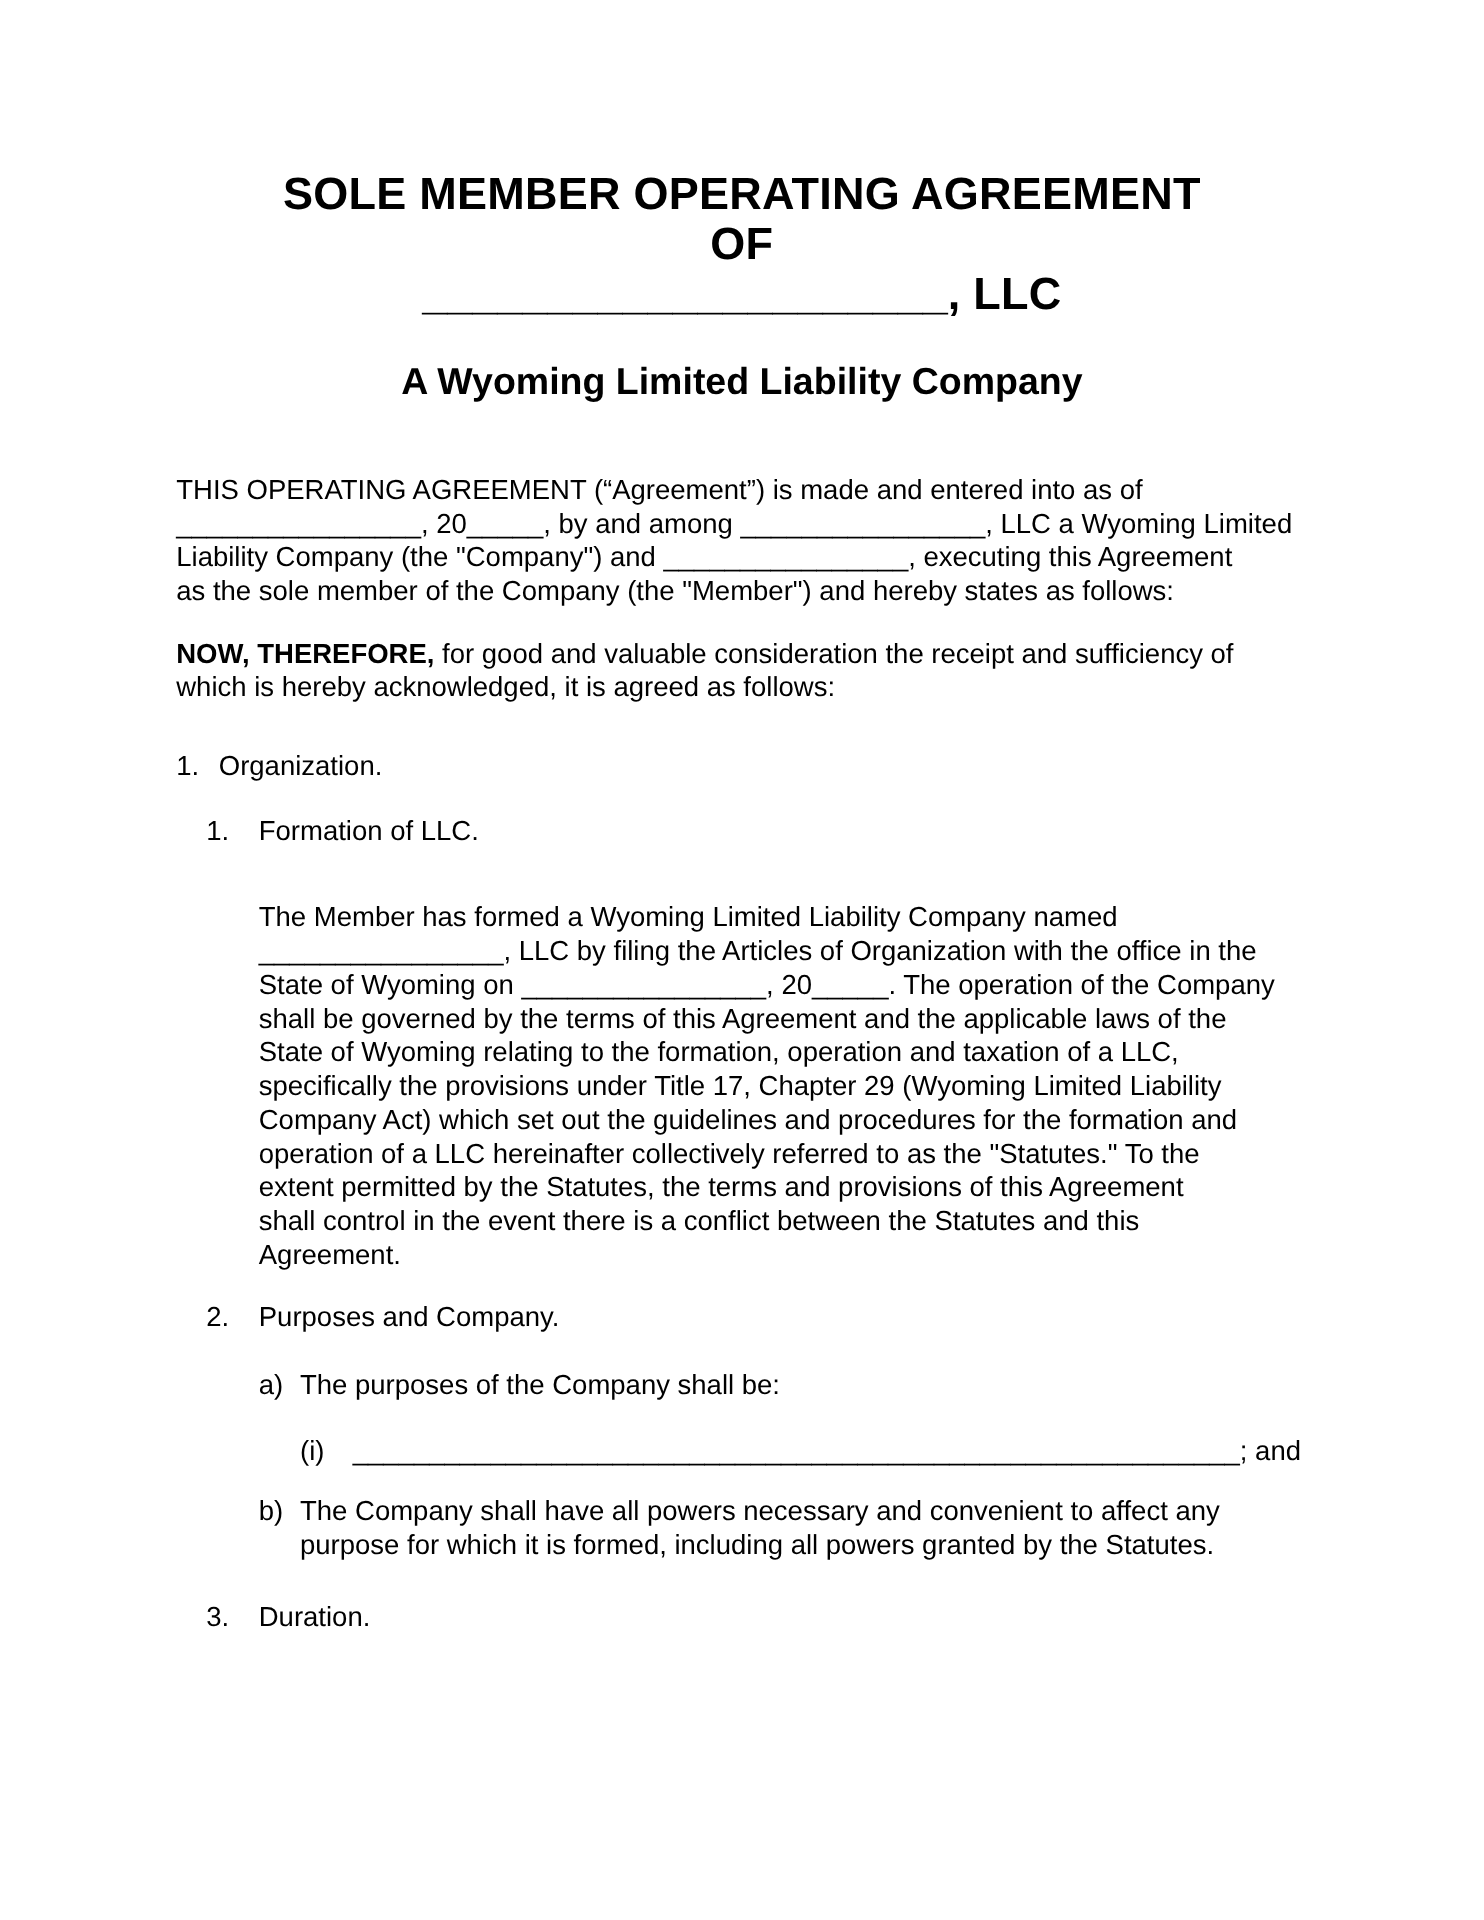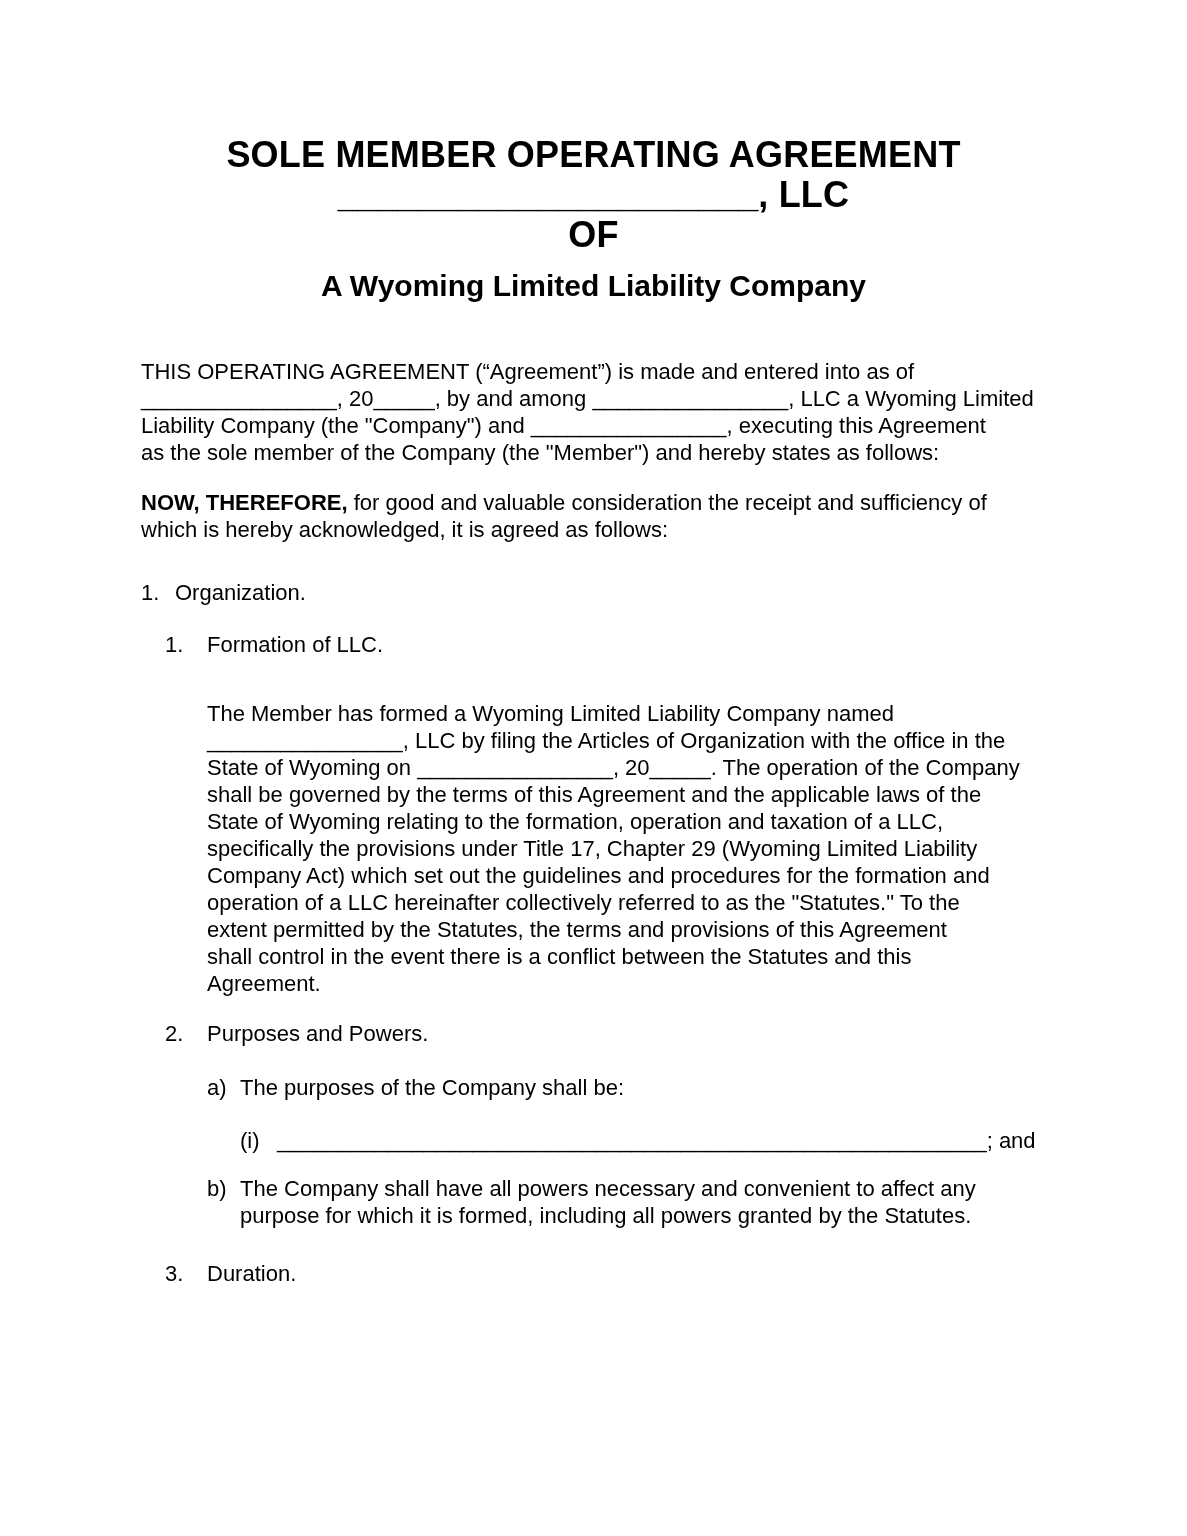--- a/index.html
+++ b/index.html
@@ -21,21 +21,21 @@
   .doc-title {
     margin: 135px 0 0 0;
     font-size: 36px;
     font-weight: bold;
     line-height: 40px;
     text-align: center;
     letter-spacing: 0.2px;
   }
   .doc-title .tline { display: block; white-space: nowrap; }
   .doc-subtitle {
-    margin: 11px 0 0 0;
+    margin: 31px 0 0 0;
     font-size: 30px;
     font-weight: bold;
     line-height: 40px;
     text-align: center;
   }
   
   .body-text { font-size: 22px; line-height: 27px; }
   .para { margin: 0; }
   .pre { white-space: pre-line; }
   .row { display: flex; align-items: baseline; }
@@ -44,31 +44,31 @@
   .l1 { margin-left: 0; }      .l1 .num { width: 34px; }
   .l2 { margin-left: 24px; }   .l2 .num { width: 42px; }
   .l3 { margin-left: 66px; }   .l3 .num { width: 33px; }
   .l4 { margin-left: 99px; }   .l4 .num { width: 37px; }
   .para-l2 { margin-left: 66px; }
   .ul {
     text-decoration-thickness: 2px;
     text-underline-offset: 4px;
   }
   .blankline { letter-spacing: 0; }
-  .nowrap { white-space: nowrap; }
+  .nowrap { white-space: nowrap; text-align: center; }
 </style>
 </head>
 <body>
 
 <div class="page">
 
   <h1 class="doc-title">
     <span class="tline">SOLE MEMBER OPERATING AGREEMENT</span>
+    <span class="tline">OF</span>
     <span class="tline"><span class="blankline">_____________________</span><span>, LLC</span></span>
-    <span class="tline">OF</span>
   </h1>
 
   <h2 class="doc-subtitle">A Wyoming Limited Liability Company</h2>
 
   <div class="body-text">
 
     <p class="para pre" style="margin-top:52px">THIS OPERATING AGREEMENT (“Agreement”) is made and entered into as of
 ________________, 20_____, by and among ________________, LLC a Wyoming Limited
 Liability Company (the "Company") and ________________, executing this Agreement
 as the sole member of the Company (the "Member") and hereby states as follows:</p>
@@ -93,21 +93,21 @@
 State of Wyoming relating to the formation, operation and taxation of a LLC,
 specifically the provisions under Title 17, Chapter 29 (Wyoming Limited Liability
 Company Act) which set out the guidelines and procedures for the formation and
 operation of a LLC hereinafter collectively referred to as the "Statutes." To the
 extent permitted by the Statutes, the terms and provisions of this Agreement
 shall control in the event there is a conflict between the Statutes and this
 Agreement.</p>
 
     <div class="row l2" style="margin-top:23px">
       <span class="num">2.</span>
-      <span class="txt"><span class="ul">Purposes and Powers</span><span>.</span></span>
+      <span class="txt"><span class="ul">Purposes and Company</span><span>.</span></span>
     </div>
 
     <div class="row l3" style="margin-top:27px">
       <span class="num">a)</span>
       <span class="txt">The purposes of the Company shall be:</span>
     </div>
 
     <div class="row l4" style="margin-top:26px">
       <span class="num">(i)</span>
       <span class="txt nowrap"><span class="blankline">__________________________________________________________</span><span>; and</span></span>

